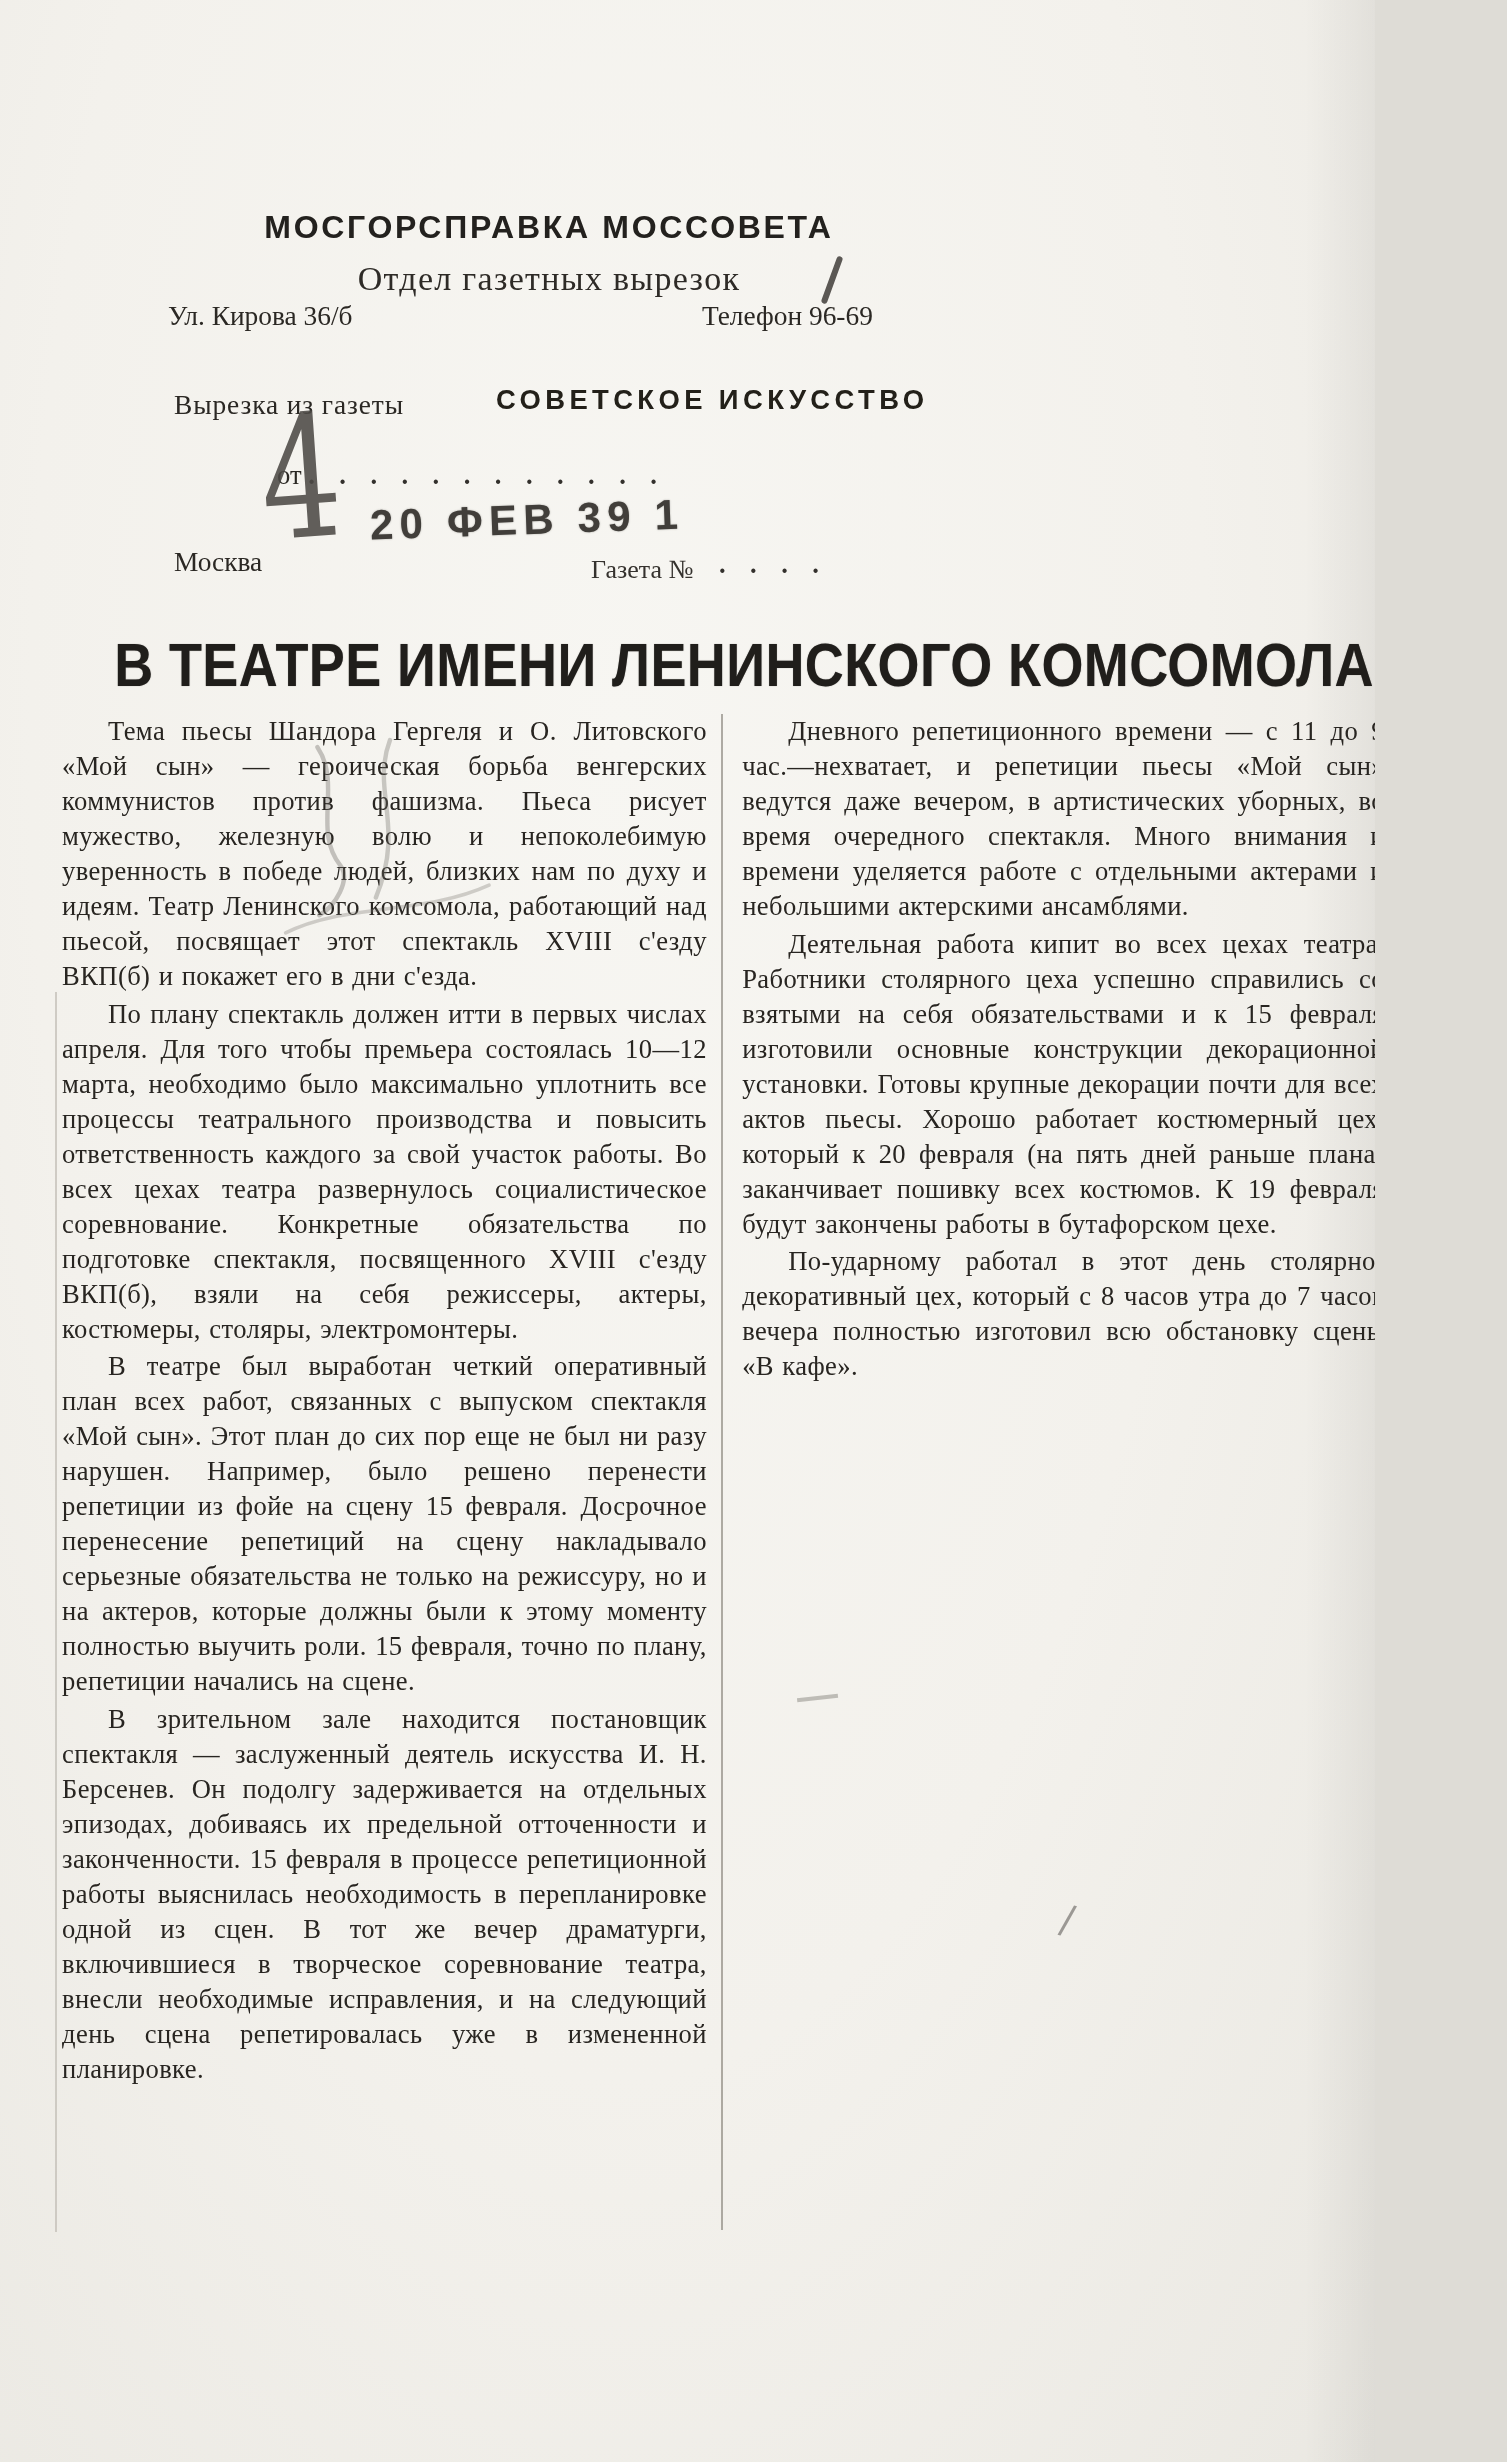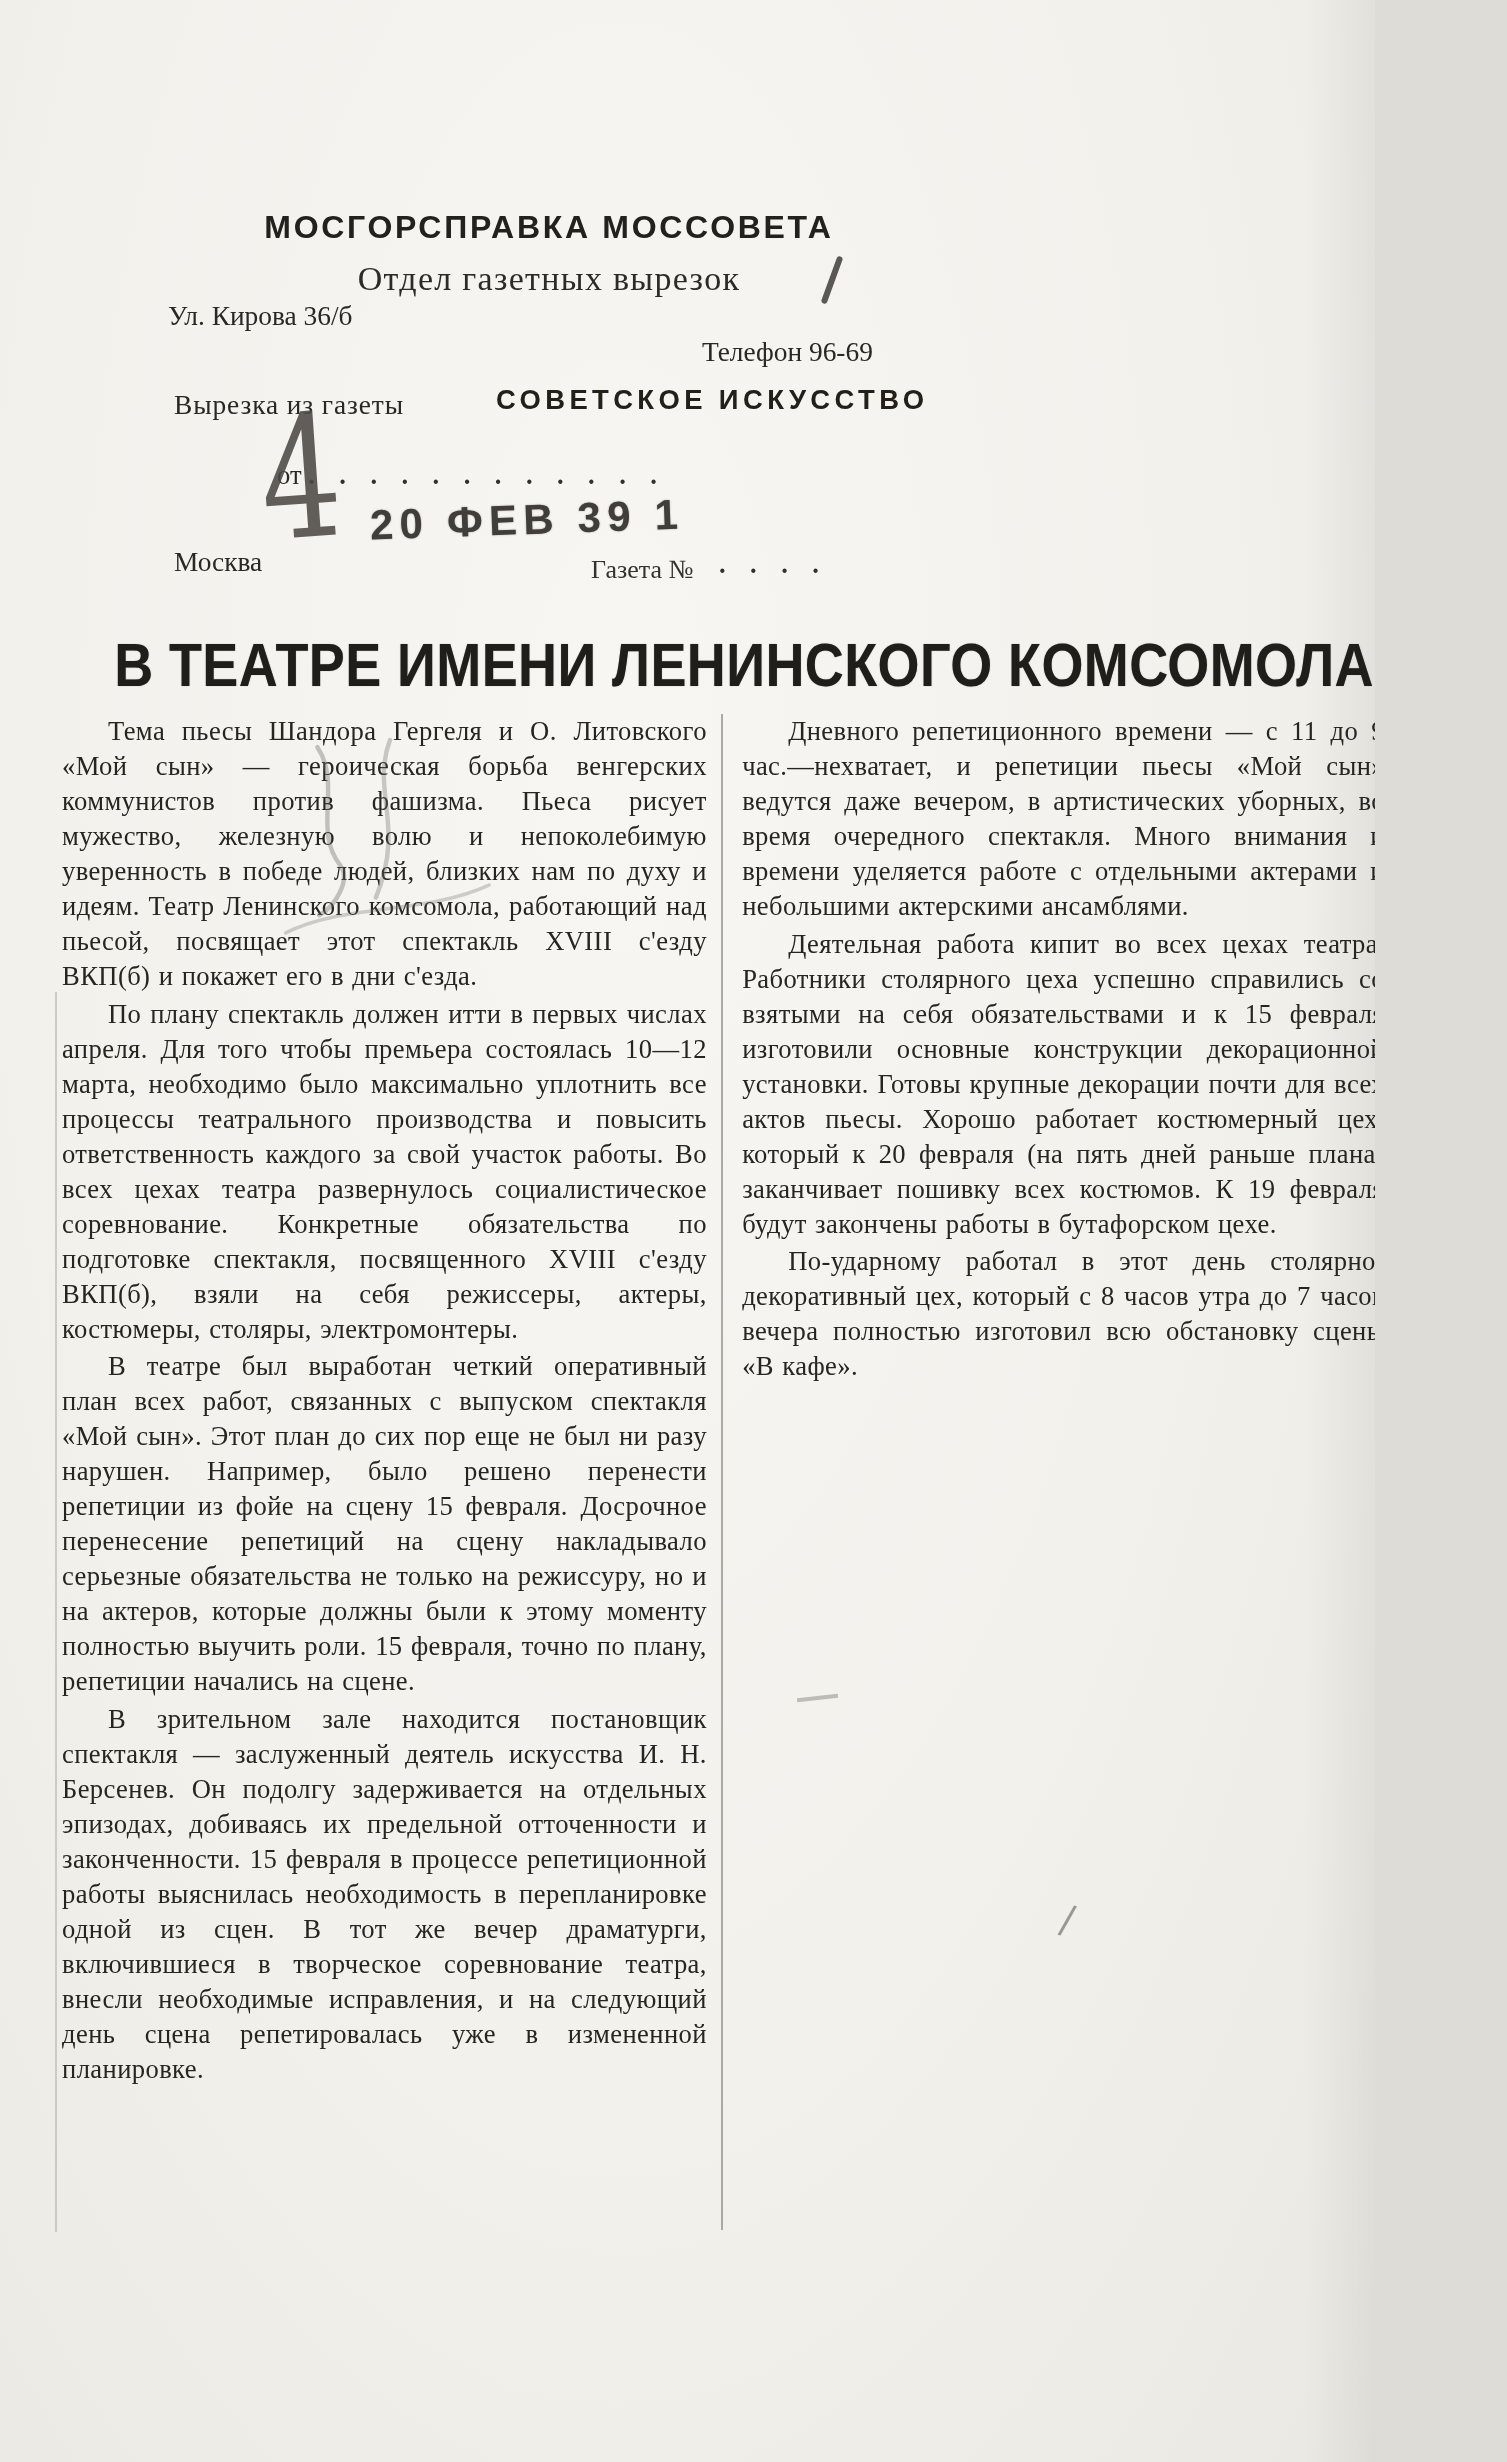--- a/index.html
+++ b/index.html
@@ -21,21 +21,21 @@
   .org {
     left:0; top:209px; width:1098px; text-align:center;
     font-family:"Liberation Sans", sans-serif; font-weight:700;
     font-size:32px; letter-spacing:2.7px; color:#23211e;
   }
   .dept {
     left:0; top:260px; width:1098px; text-align:center;
     font-size:34px; letter-spacing:1.3px; color:#2e2b27;
   }
   .addr { left:168px; top:301px; font-size:27.4px; }
-  .phone { left:702px; top:301px; font-size:27.4px;margin-top:36px; }
+  .phone { left:702px; top:301px; font-size:27.4px; }
 
   .clip-label { left:174px; top:390px; font-size:27.4px; letter-spacing:0.9px; }
   .newspaper {
     left:496px; top:384px;
     font-family:"Liberation Sans", sans-serif; font-weight:700;
     font-size:27.4px; letter-spacing:4.4px; color:#232019;
   }
 
   .from-row { left:277px; top:460px; font-size:26.6px; }
   .dots { letter-spacing:8.9px; font-weight:700; color:#33302c; }

